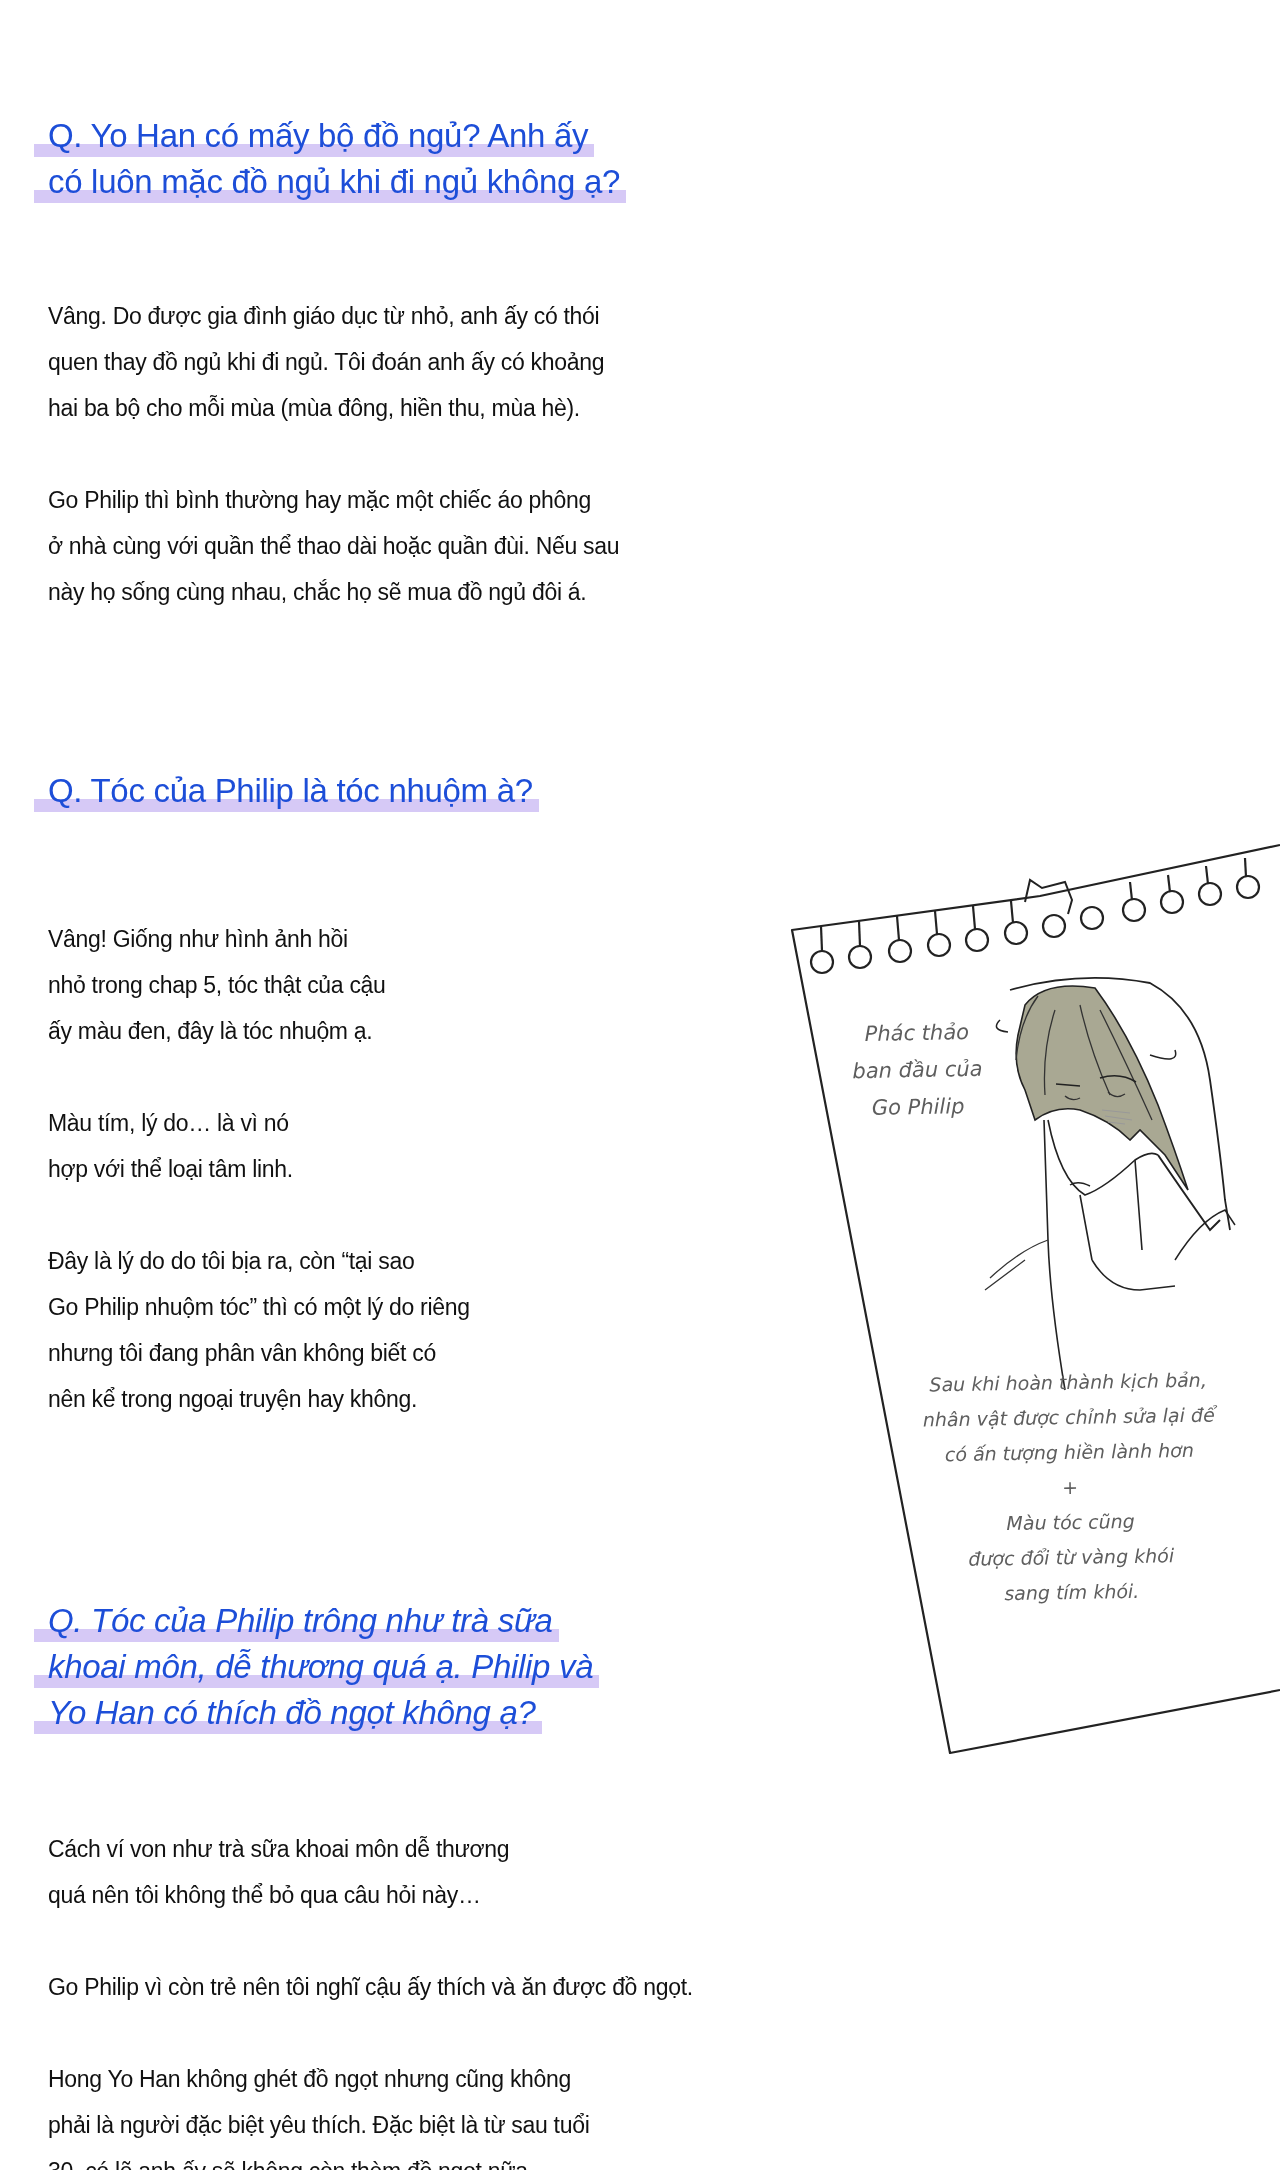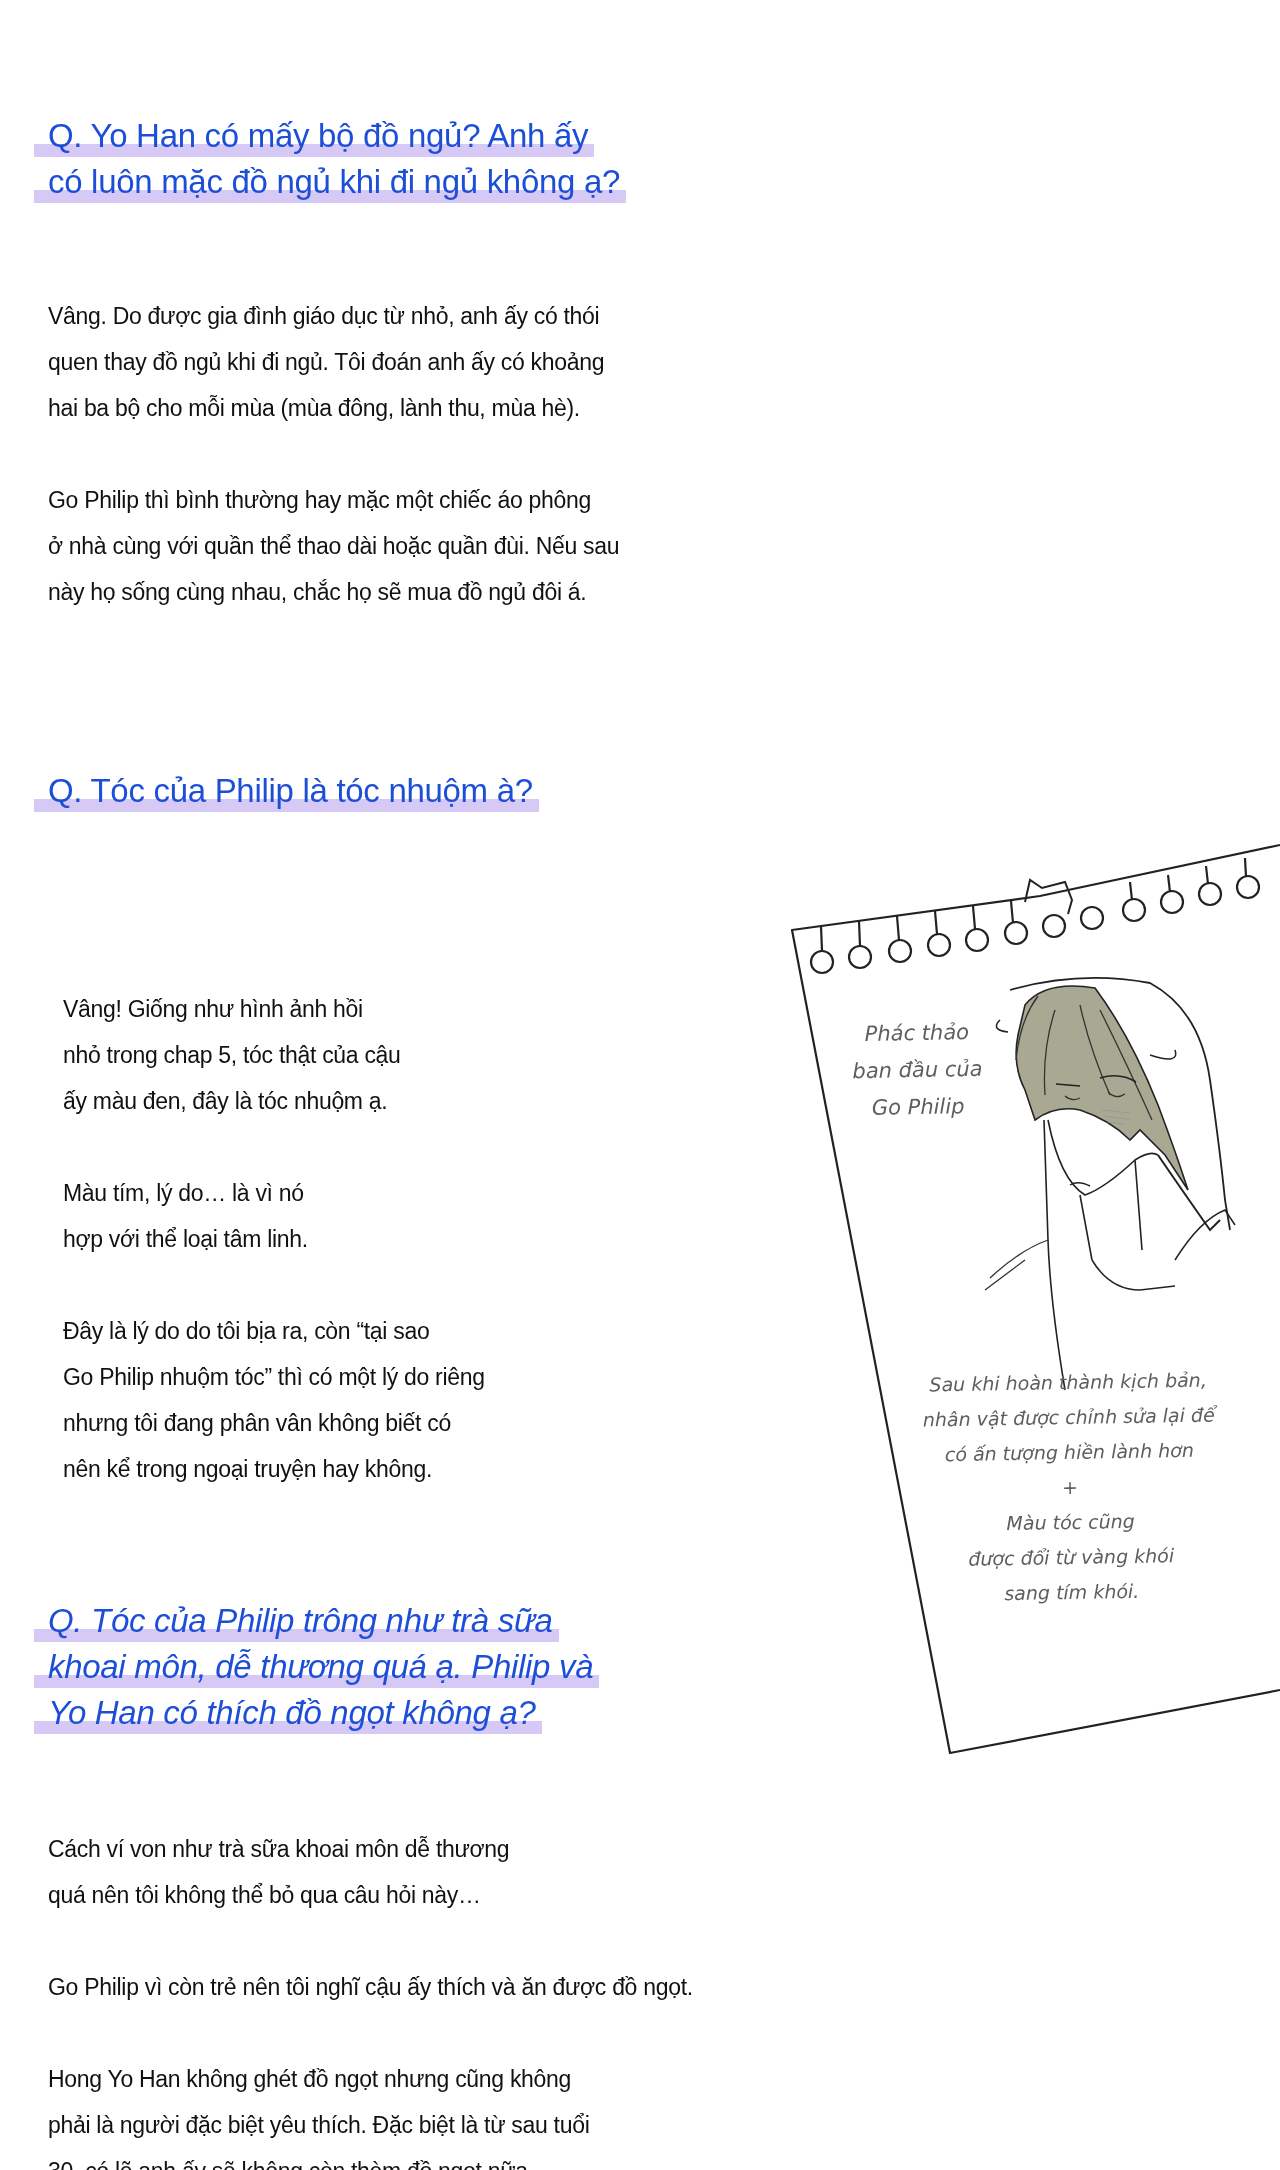--- a/index.html
+++ b/index.html
@@ -41,32 +41,32 @@
 <body>
 
 <div class="q-block" style="top:113px;">
   <span class="q-line"><span class="hl-wrap"><span class="hl-text">Q. Yo Han có mấy bộ đồ ngủ? Anh ấy</span></span></span>
   <span class="q-line"><span class="hl-wrap"><span class="hl-text">có luôn mặc đồ ngủ khi đi ngủ không ạ?</span></span></span>
 </div>
 
 <div class="answer" style="top:293px;">
   <span class="a-line">Vâng. Do được gia đình giáo dục từ nhỏ, anh ấy có thói</span>
   <span class="a-line">quen thay đồ ngủ khi đi ngủ. Tôi đoán anh ấy có khoảng</span>
-  <span class="a-line">hai ba bộ cho mỗi mùa (mùa đông, lành thu, mùa hè).</span>
+  <span class="a-line">hai ba bộ cho mỗi mùa (mùa đông, hiền thu, mùa hè).</span>
   <div class="a-gap"></div>
   <span class="a-line">Go Philip thì bình thường hay mặc một chiếc áo phông</span>
   <span class="a-line">ở nhà cùng với quần thể thao dài hoặc quần đùi. Nếu sau</span>
   <span class="a-line">này họ sống cùng nhau, chắc họ sẽ mua đồ ngủ đôi á.</span>
 </div>
 
 <div class="q-block" style="top:768px;">
   <span class="q-line"><span class="hl-wrap"><span class="hl-text">Q. Tóc của Philip là tóc nhuộm à?</span></span></span>
 </div>
 
-<div class="answer" style="top:986px;margin-left:15px;">
+<div class="answer" style="top:916px;">
   <span class="a-line">Vâng! Giống như hình ảnh hồi</span>
   <span class="a-line">nhỏ trong chap 5, tóc thật của cậu</span>
   <span class="a-line">ấy màu đen, đây là tóc nhuộm ạ.</span>
   <div class="a-gap"></div>
   <span class="a-line">Màu tím, lý do… là vì nó</span>
   <span class="a-line">hợp với thể loại tâm linh.</span>
   <div class="a-gap"></div>
   <span class="a-line">Đây là lý do do tôi bịa ra,   còn “tại sao</span>
   <span class="a-line">Go Philip nhuộm tóc” thì có một lý do riêng</span>
   <span class="a-line">nhưng tôi đang phân vân không biết có</span>

